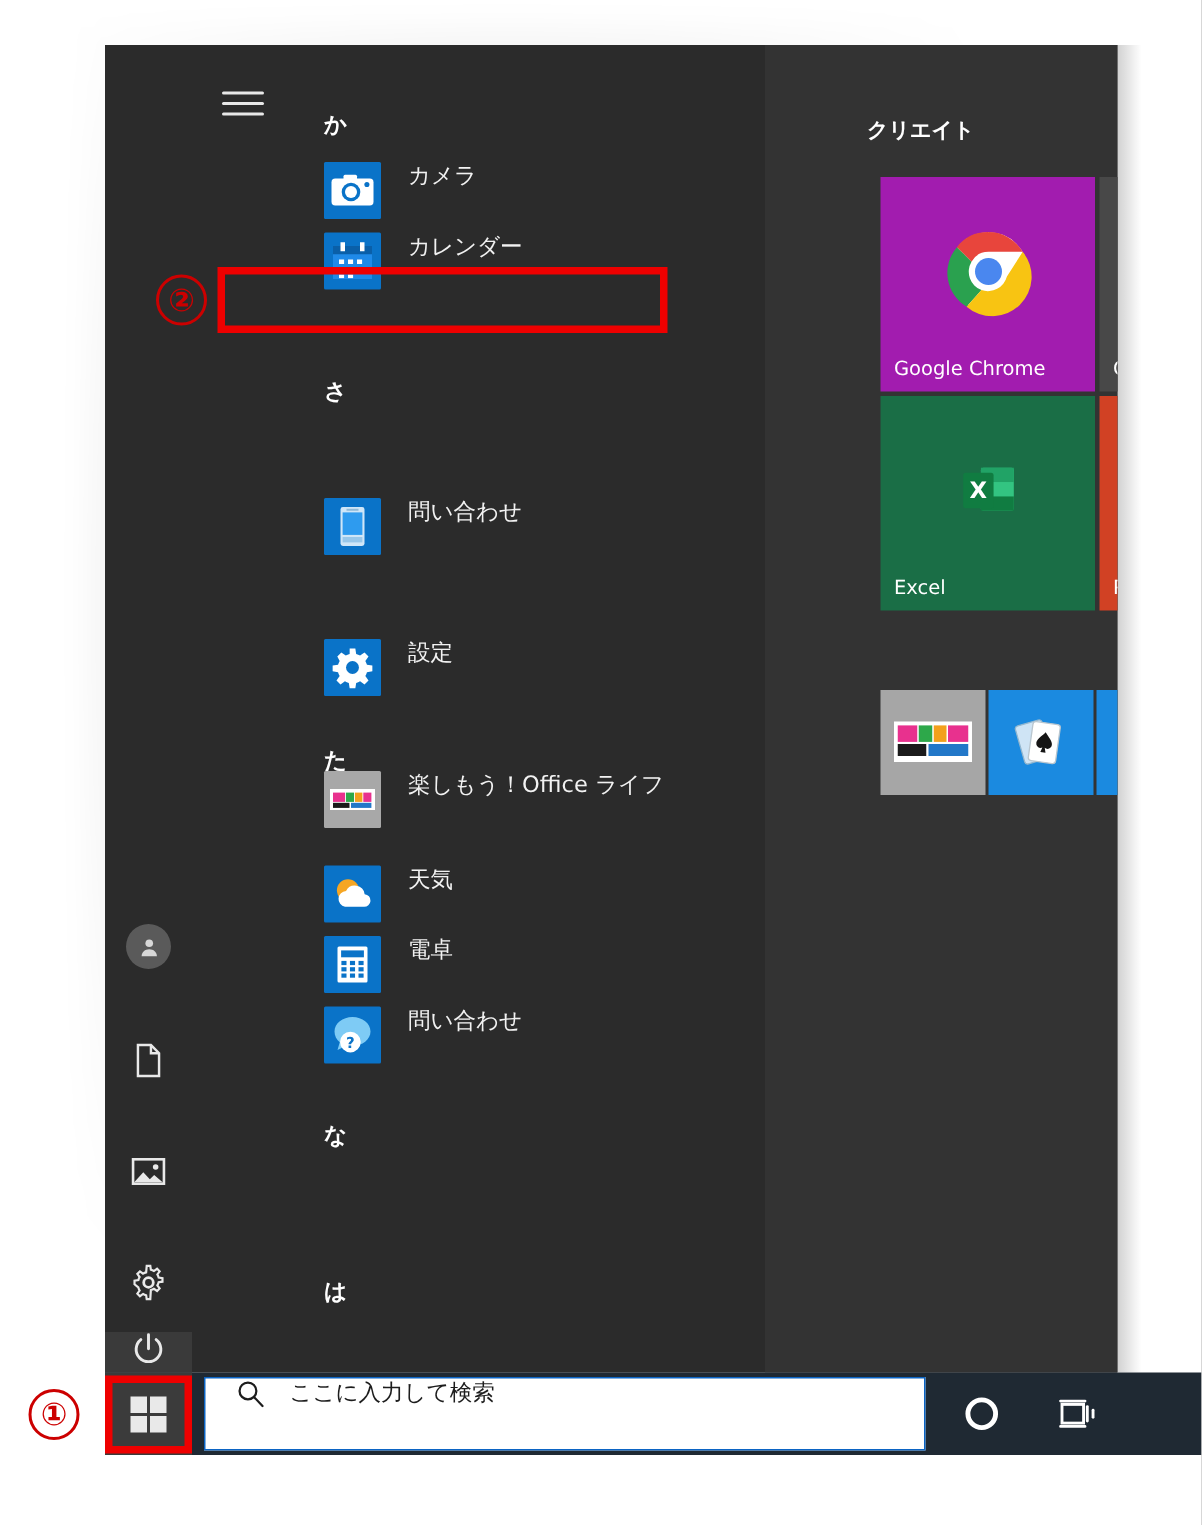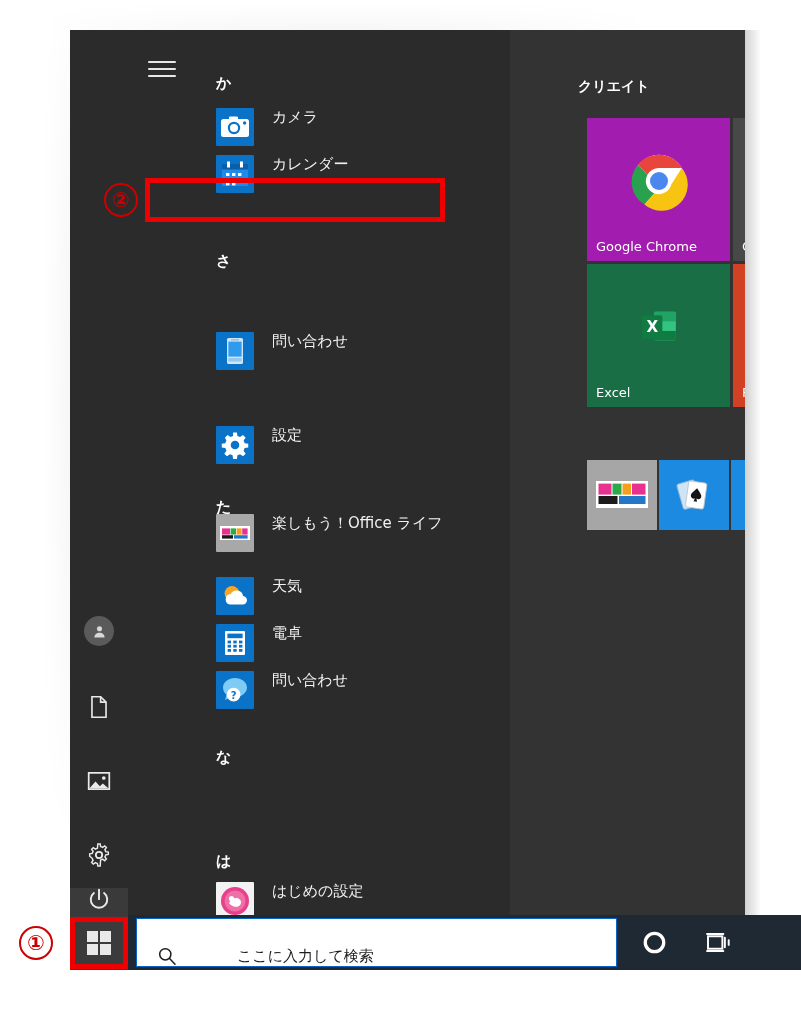--- a/index.html
+++ b/index.html
@@ -101,21 +101,21 @@
     position:absolute; left:70px; top:915px; width:731px; height:55px;
     background:#1f2933;
   }
   .tb-start {
     position:absolute; left:0px; top:0; width:58px; height:55px;
     display:flex; align-items:center; justify-content:center; background:#3b3b3b;
   }
   .tb-search {
     position:absolute; left:66px; top:3px; width:481px; height:49px;
     background:#ffffff; border:1px solid #0b64c4;
-    display:flex; align-items:flex-end;gap:44px;
+    display:flex; align-items:flex-start;
   }
   .tb-search-ico { margin-left:20px; width:20px; height:20px; flex:0 0 20px; }
   .tb-search-text {
     margin-left:16px; color:#1d1d1d; font-size:15px;
     font-family:"DejaVu Sans","Liberation Sans",sans-serif;
   }
   .tb-btn {
     position:absolute; top:0; width:58px; height:55px;
     display:flex; align-items:center; justify-content:center;
   }
@@ -310,31 +310,20 @@
           </svg>
         </span>
         <span class="app-label">問い合わせ</span>
       </div>
 
       <div class="group-head" style="top:718px">な</div>
 
 
       <div class="group-head" style="top:822px">は</div>
 
-      <div class="app-row" style="top:852px">
-        <span class="app-ico" style="background:#f2f2f2">
-          <svg viewBox="0 0 38 38" width="38" height="38">
-            <circle cx="19" cy="19" r="14" fill="#e8408a"></circle>
-            <circle cx="19" cy="19" r="10.5" fill="#fff" opacity="0.25"></circle>
-            <path d="M13 21c2-4 6-6 9.5-4.5 2 .9 3 3 2.3 5.2-.8 2.6-4 3.8-7 2.8-2.2-.7-4-2-4.8-3.5z" fill="#fff"></path>
-            <circle cx="15.5" cy="16.5" r="2.6" fill="#fff"></circle>
-          </svg>
-        </span>
-        <span class="app-label">はじめの設定</span>
-      </div>
 
     </div>
 
     <div class="tiles">
 
       <div class="tiles-head">クリエイト</div>
 
       <div class="tile" style="left:77px; top:88px; width:143px; height:143px; background:#a21caf">
         <svg class="tile-ico" width="60" height="60" viewBox="0 0 64 64">
           <circle cx="32" cy="32" r="28" fill="#fff"></circle>

